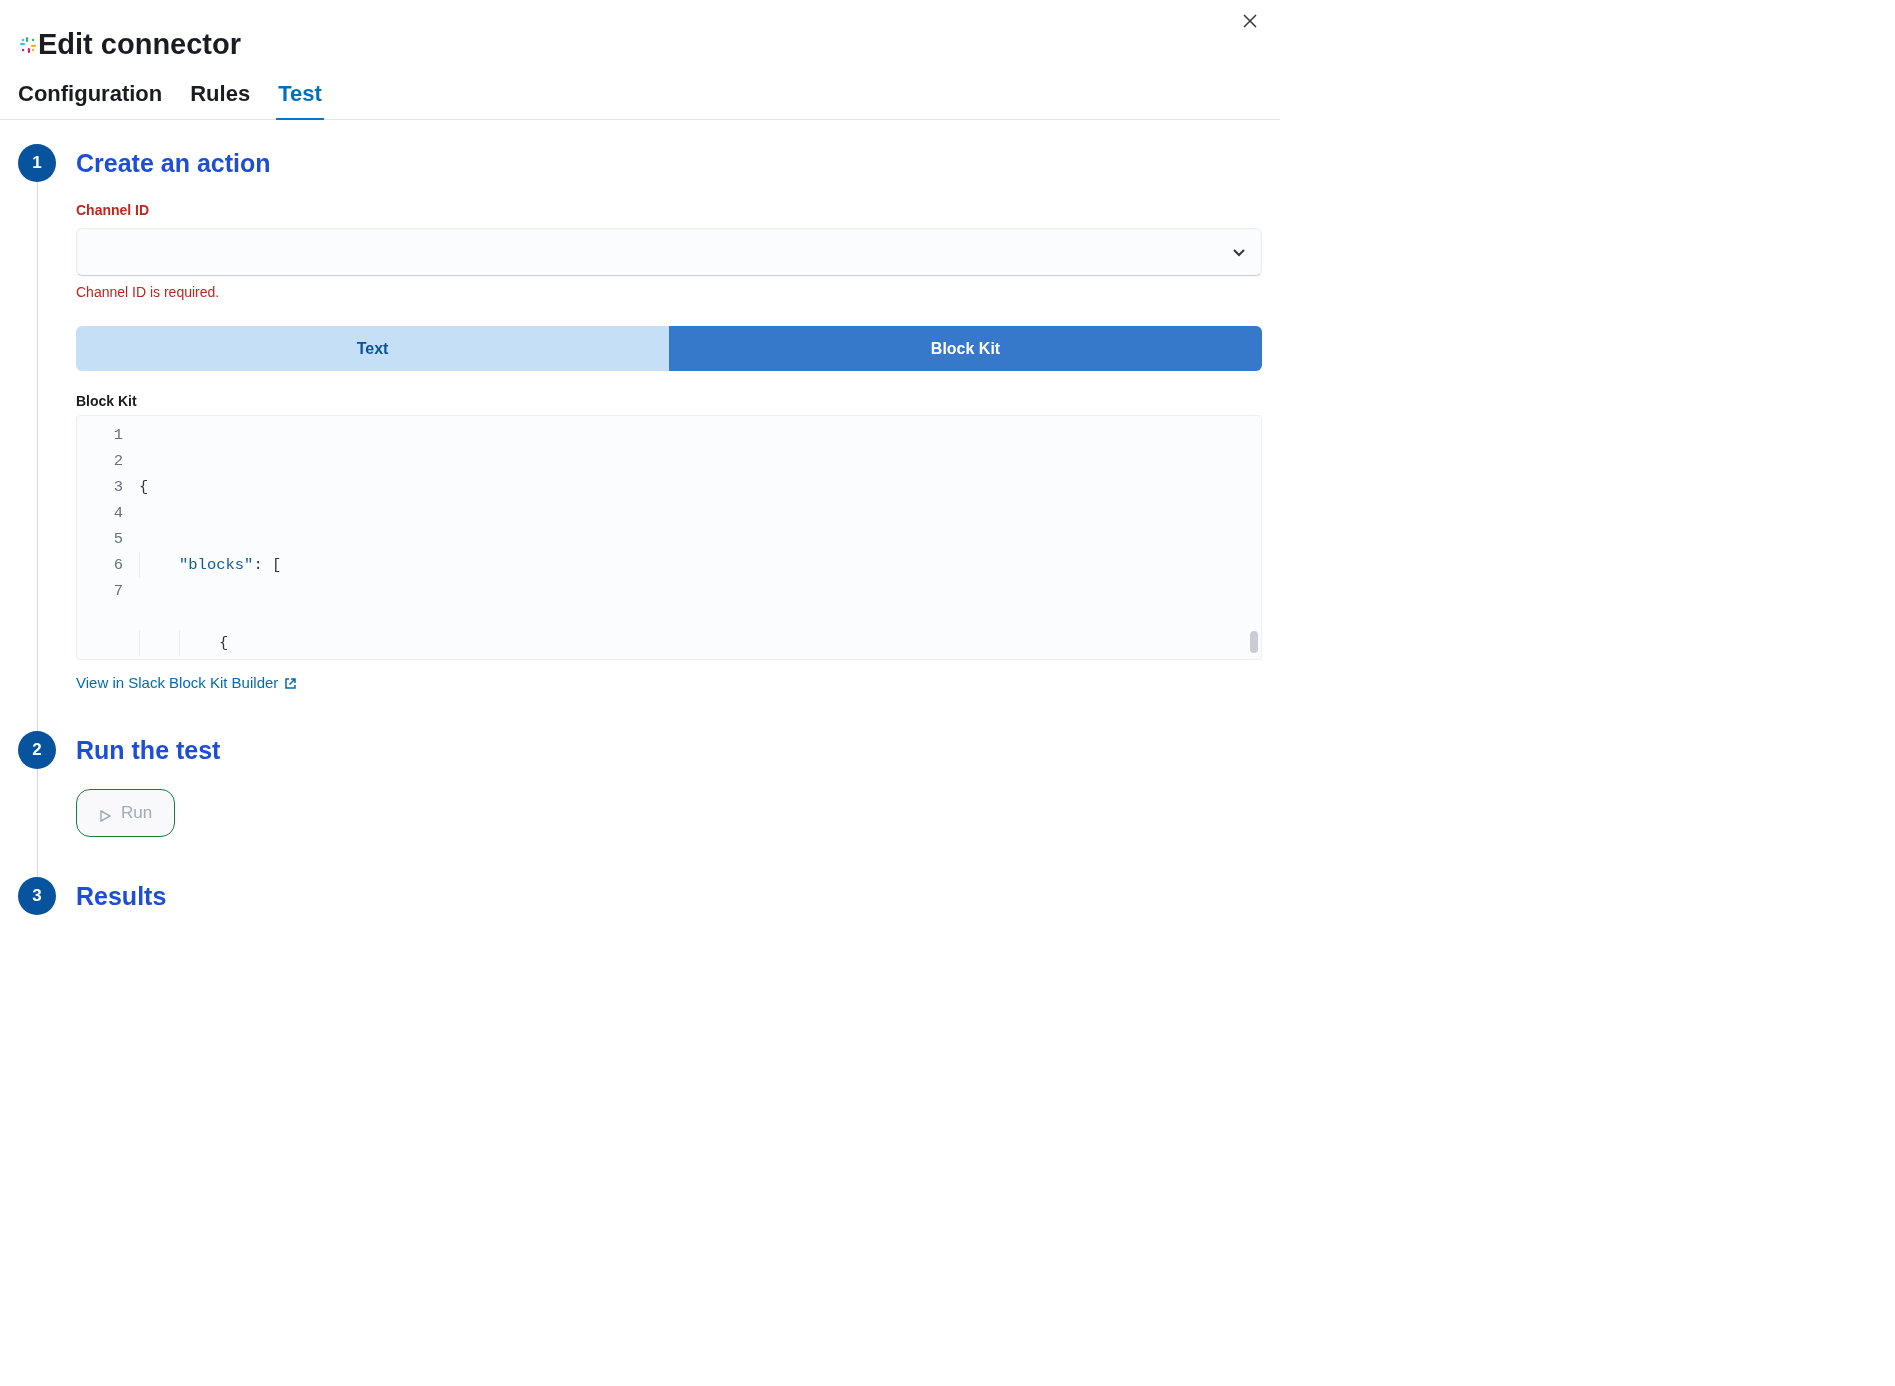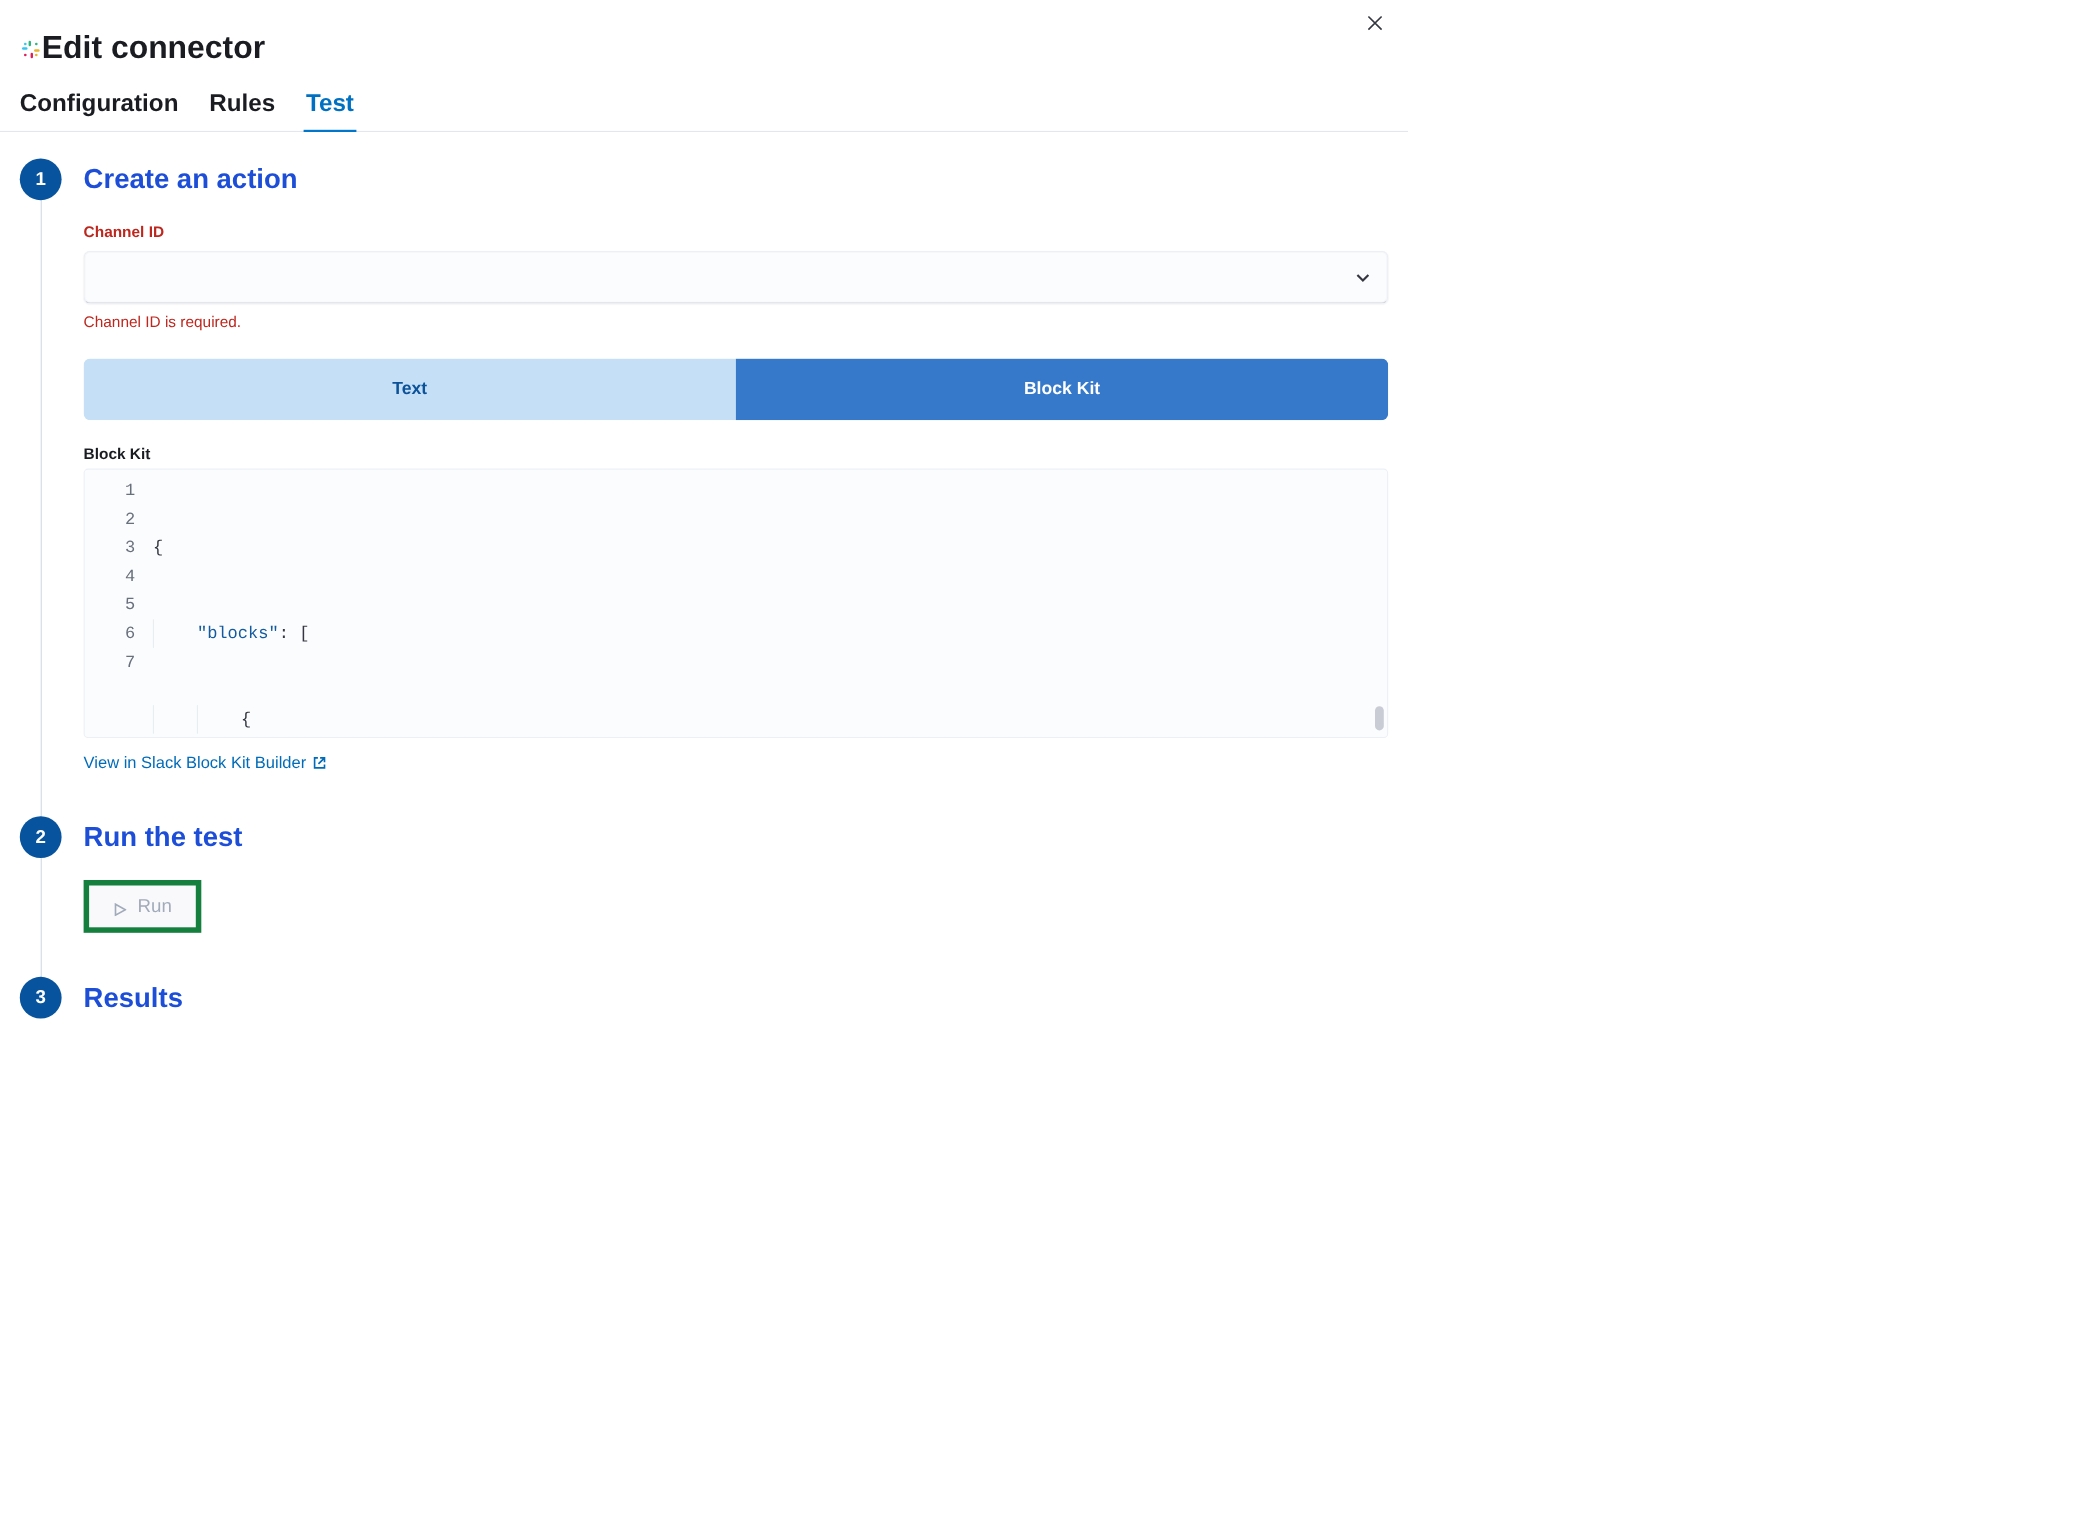--- a/index.html
+++ b/index.html
@@ -160,21 +160,21 @@
       margin-top: 8px;
     }
     .toggle-group {
       display: flex;
       margin-top: 26px;
       border-radius: 6px;
       overflow: hidden;
     }
     .toggle-btn {
       flex: 1;
-      height: 56px;
+      height: 45px;
       display: flex;
       align-items: center;
       justify-content: center;
       font-size: 16px;
       font-weight: 700;
       cursor: pointer;
       border: none;
     }
     .toggle-btn.inactive {
       background: #c5dff7;
@@ -253,22 +253,22 @@
     }
     .ext-link-icon svg {
       stroke: #006bb8;
       stroke-width: 1.5;
       fill: none;
     }
     .run-btn {
       height: 48px;
       padding: 0 22px;
       background: #f9f9fb;
-      border: 5px solid #15803d;
-      border-radius: 0;
+      border: 1px solid #15803d;
+      border-radius: 14px;
       display: inline-flex;
       align-items: center;
       gap: 10px;
       font-size: 17px;
       font-weight: 500;
       color: #a2abba;
       cursor: not-allowed;
     }
     .play-icon {
       width: 12px;

